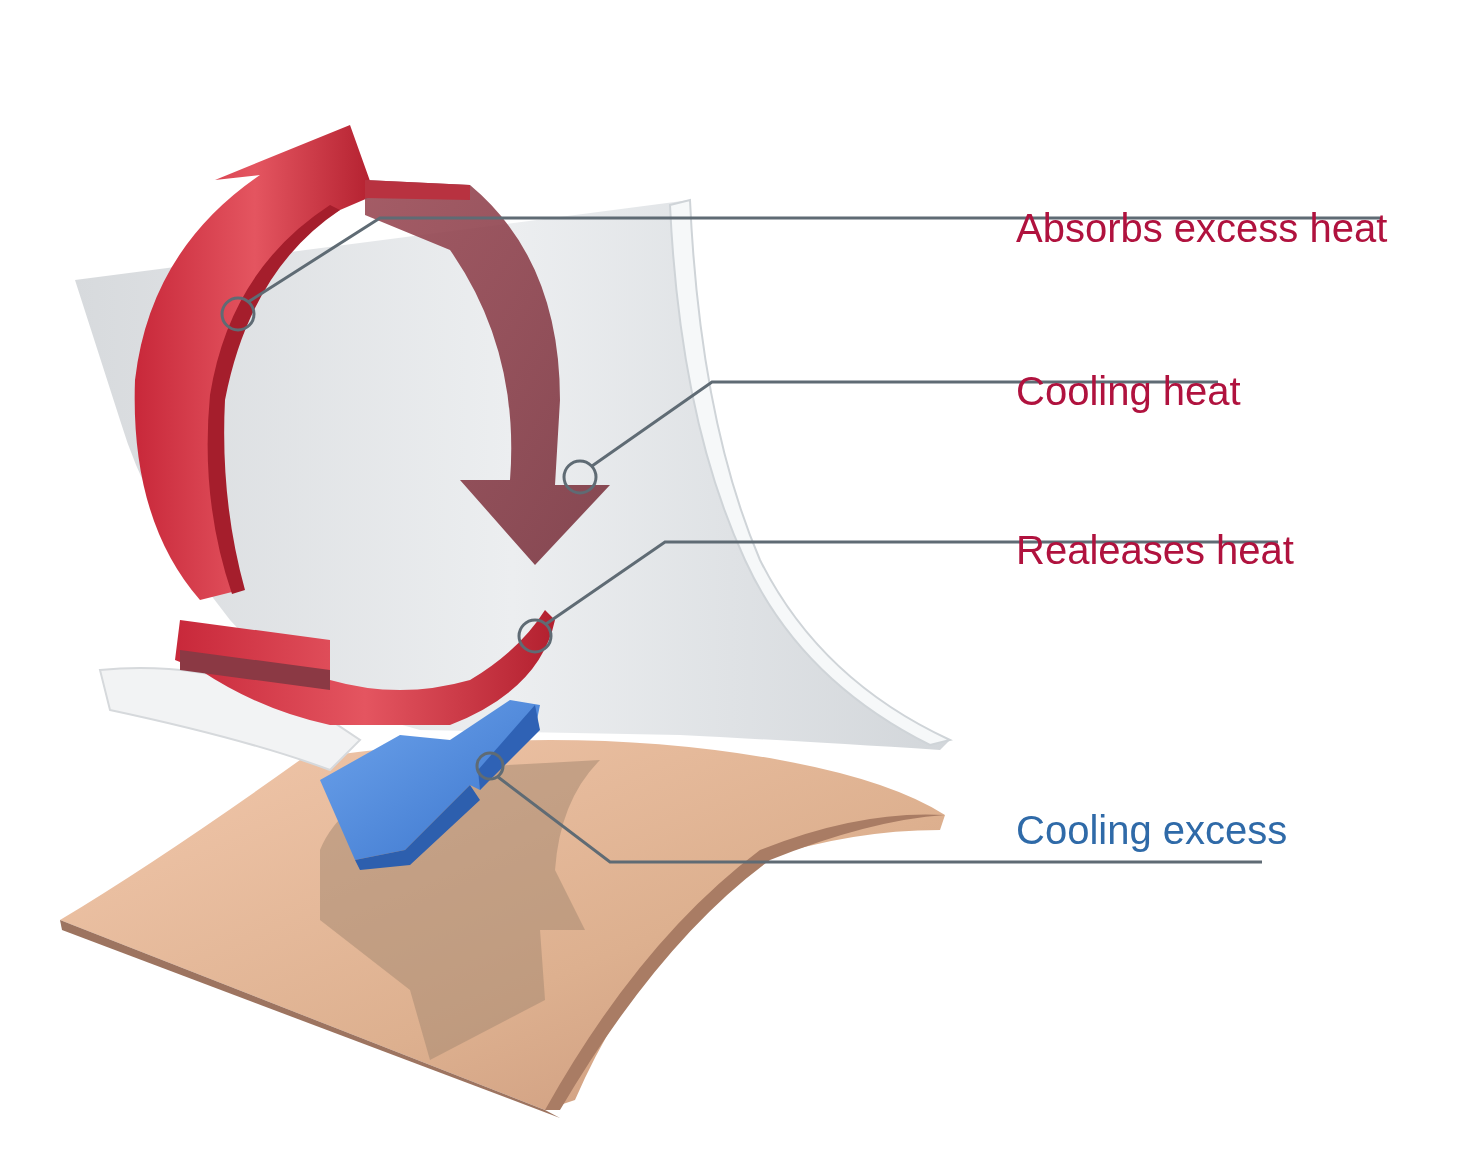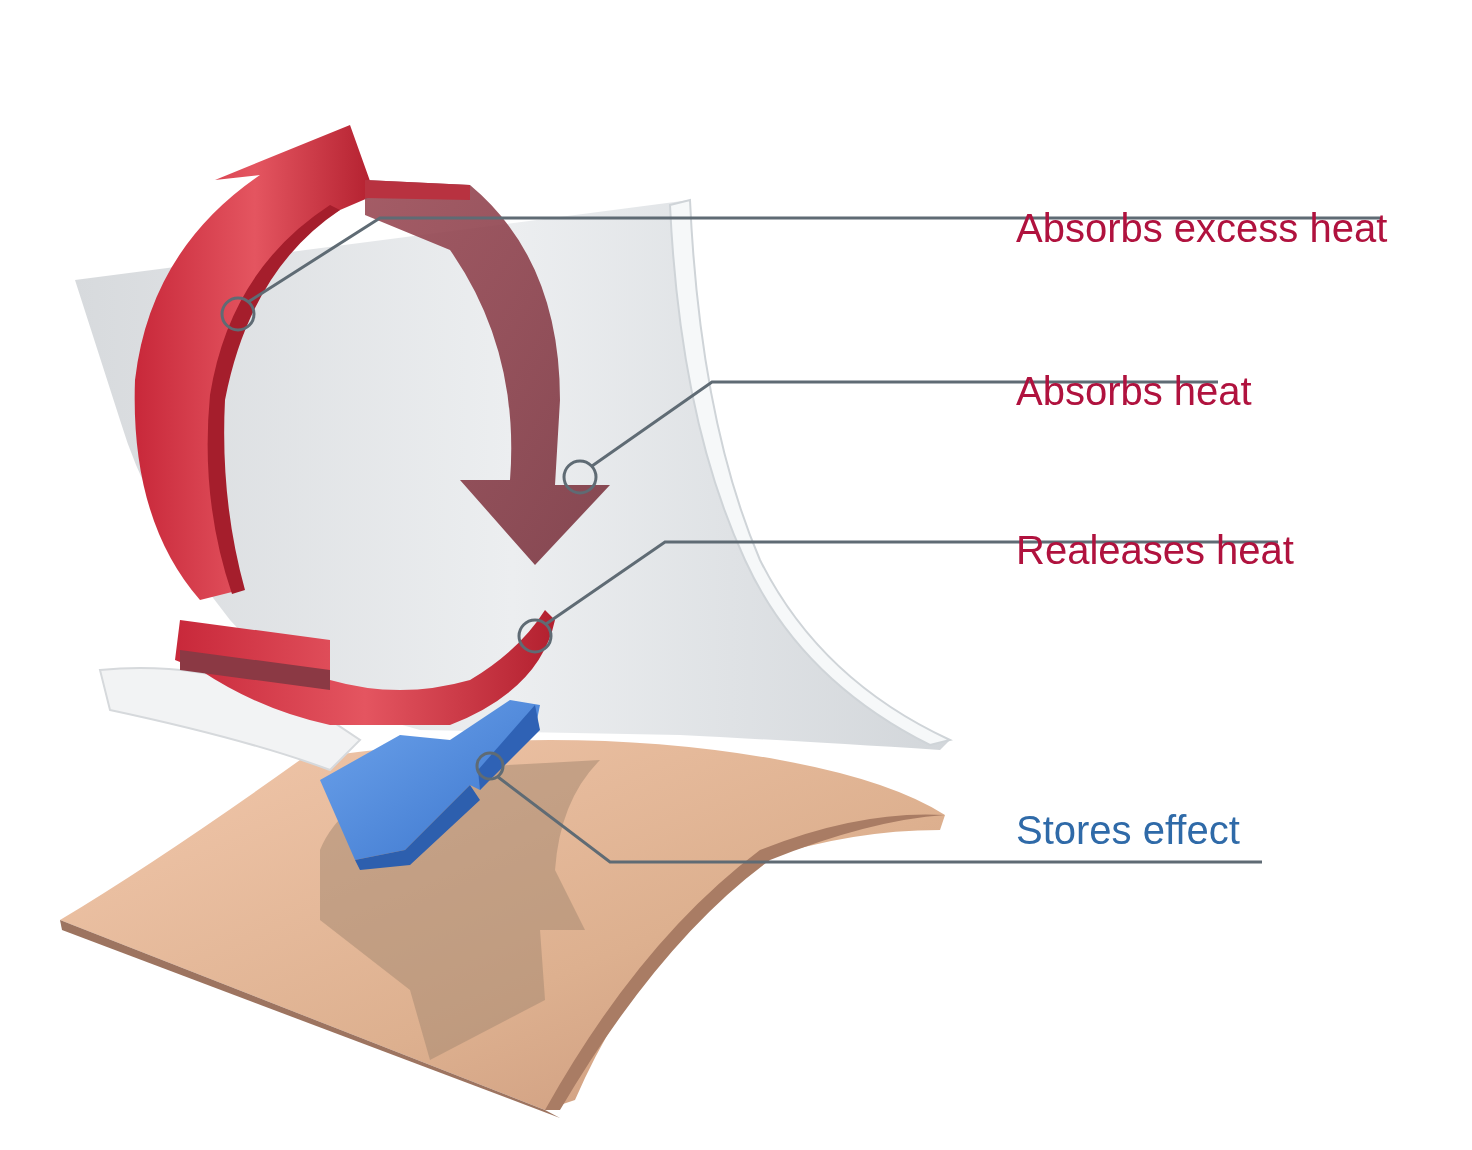--- a/index.html
+++ b/index.html
@@ -85,15 +85,15 @@
       <path d="M546 624 L665 542 L1278 542"></path>
     </g>
     <g>
       <circle cx="490" cy="766" r="13"></circle>
       <path d="M498 777 L610 862 L1262 862"></path>
     </g>
   </g>
 </svg>
 
 <div class="label red" style="left:1016px; top:160px;">Absorbs excess heat</div>
-<div class="label red" style="left:1016px; top:323px;">Absorbs heat</div>
+<div class="label red" style="left:1016px; top:323px;">Cooling heat</div>
 <div class="label red" style="left:1016px; top:482px;text-align:center;">Realeases heat</div>
-<div class="label blue" style="left:1016px; top:810px;">Stores effect</div>
+<div class="label blue" style="left:1016px; top:810px;">Cooling excess</div>
 
 </body></html>

